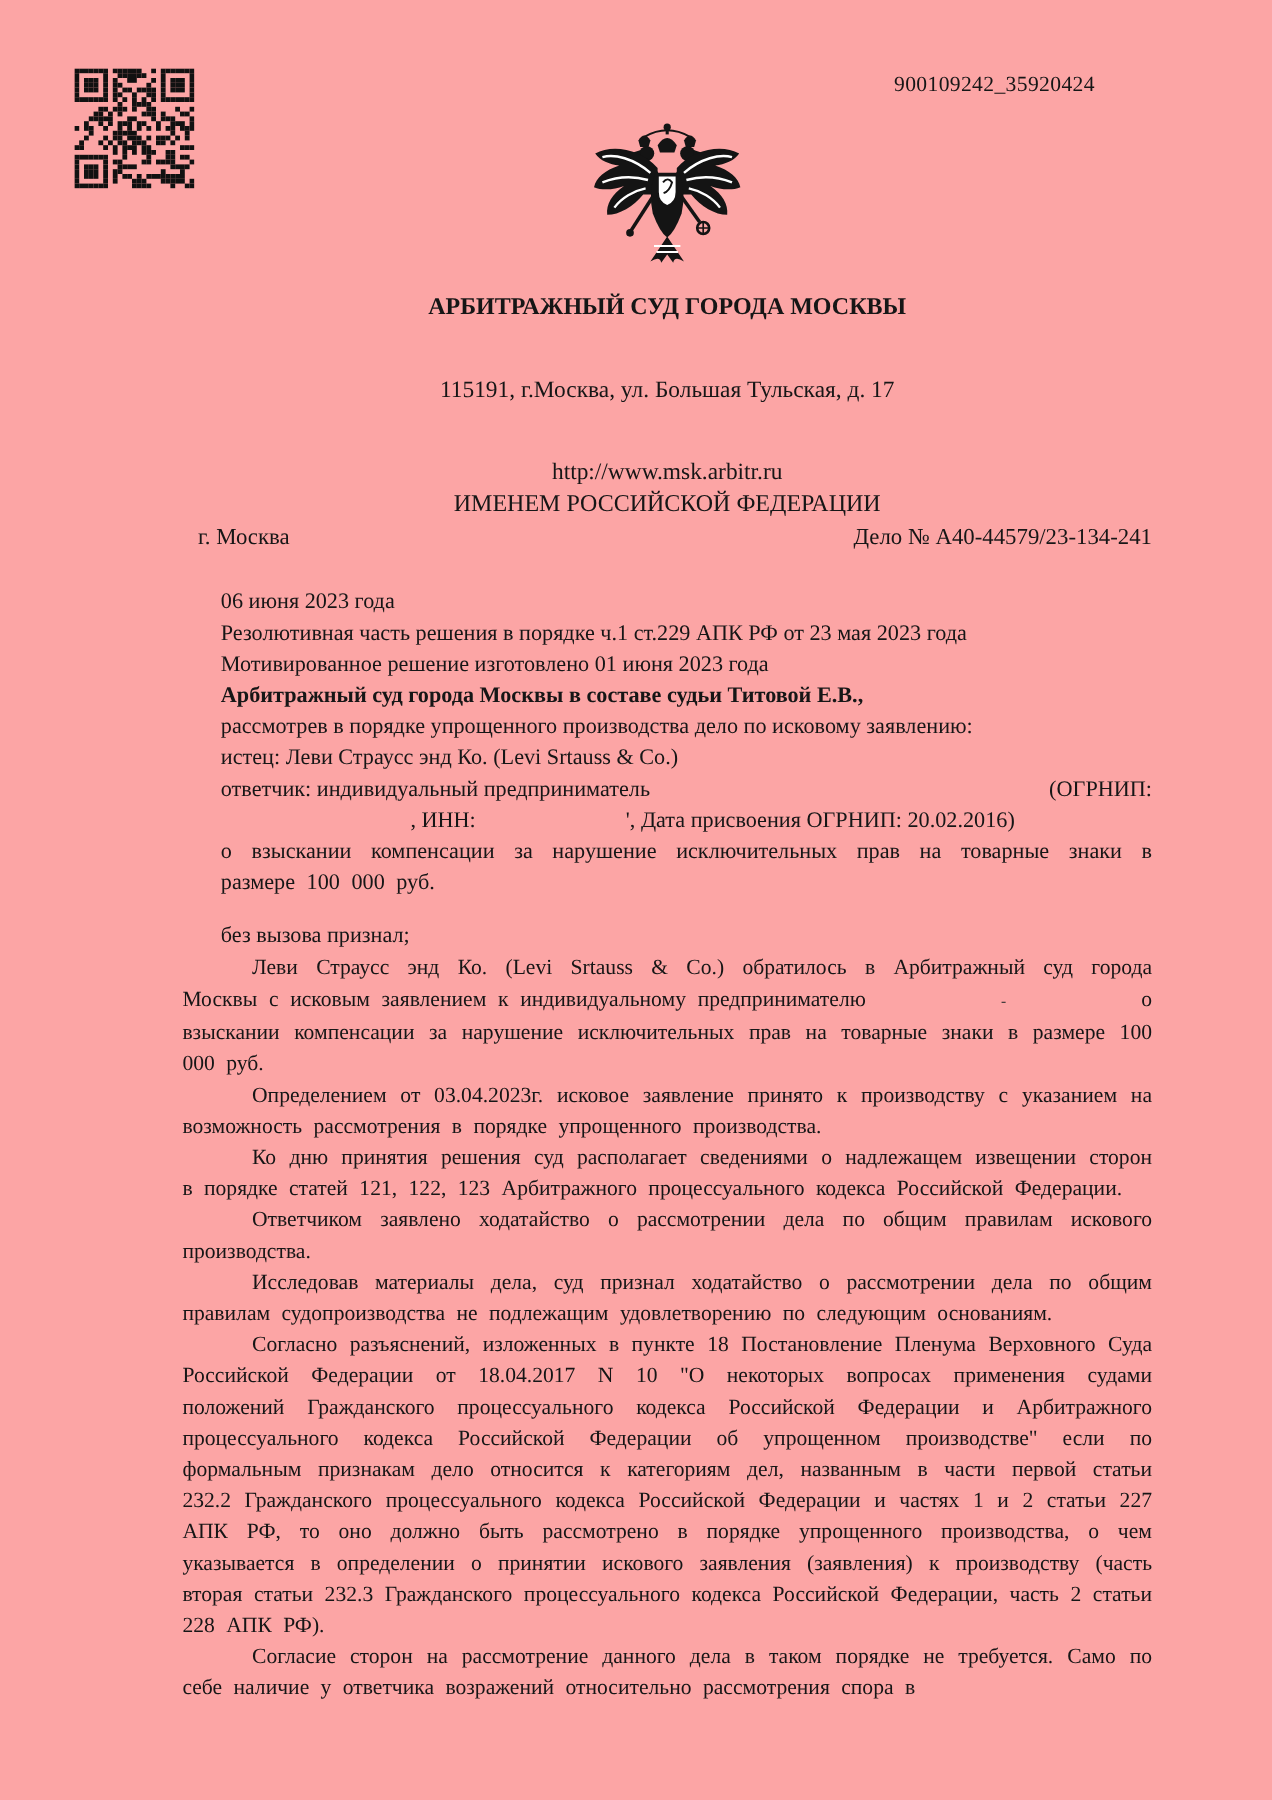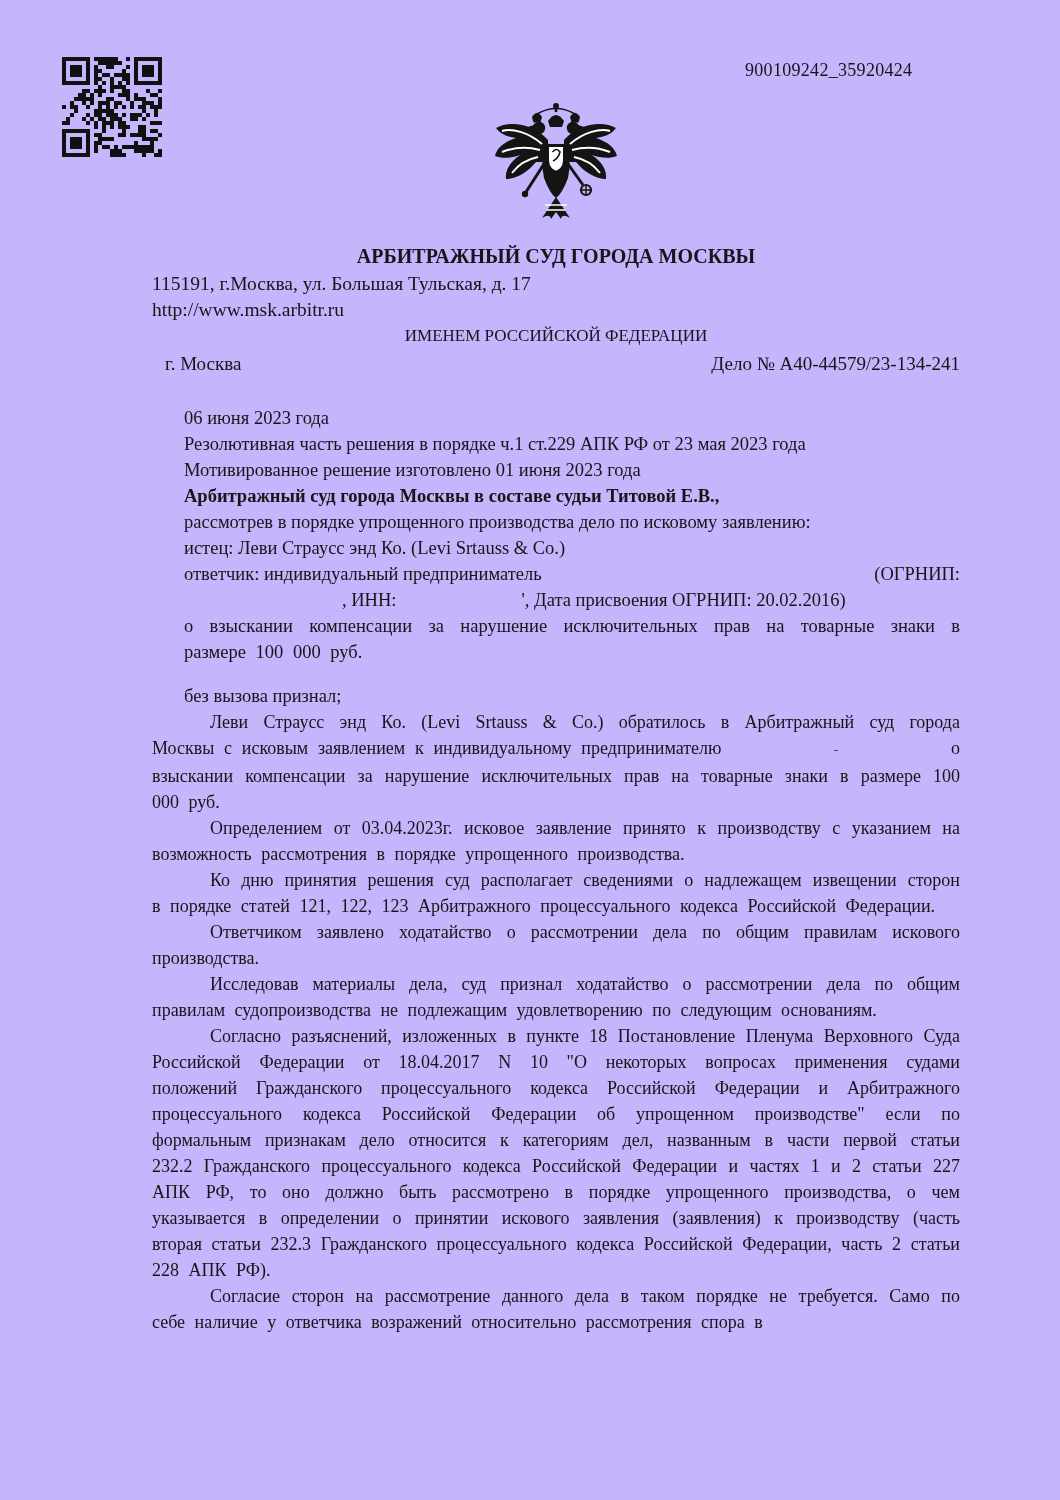--- a/index.html
+++ b/index.html
@@ -1,36 +1,36 @@
 <!DOCTYPE html>
 <html><head>
 <meta charset="utf-8">
 <style>
   html,body{margin:0;padding:0;background:#ffffff;}
   .page{
     position:relative;
     width:1060px;height:1500px;
-    background:#c4b5fd;
+    background:#fca5a5;
     overflow:hidden;
     color:#161616;
     font-family:"Liberation Serif","DejaVu Serif",serif;
   }
   .doc-number{
     position:absolute;top:60px;left:745px;
     font-size:18px;letter-spacing:.3px;white-space:nowrap;
   }
   .qr{position:absolute;top:57px;left:62px;width:100px;height:103px;}
   .text-col{margin-left:152px;width:808px;}
   .emblem{padding-top:100px;text-align:center;line-height:0;}
   .court-name{
     text-align:center;font-weight:bold;font-size:20px;line-height:30px;
     margin-top:17px;white-space:nowrap;
   }
-  .court-line{text-align:left;font-size:19.5px;line-height:26px;}
-  .doc-type-line{text-align:center;font-size:17px;line-height:26px;}
+  .court-line{text-align:center;font-size:19.5px;line-height:26px;margin-top:42px;}
+  .doc-type-line{text-align:center;font-size:20px;line-height:26px;}
   .case-row{
     display:flex;justify-content:space-between;
     font-size:19px;line-height:26px;margin-top:2px;padding-left:13px;
   }
   .intro{margin-top:28px;font-size:18.5px;line-height:26px;margin-left:32px;}
   .intro .line{min-height:26px;}
   .judge{font-weight:bold;}
   .defendant-row{display:flex;justify-content:space-between;}
   .inn-row{padding-left:158px;}
   .claim{text-align:justify;word-spacing:5px;}

